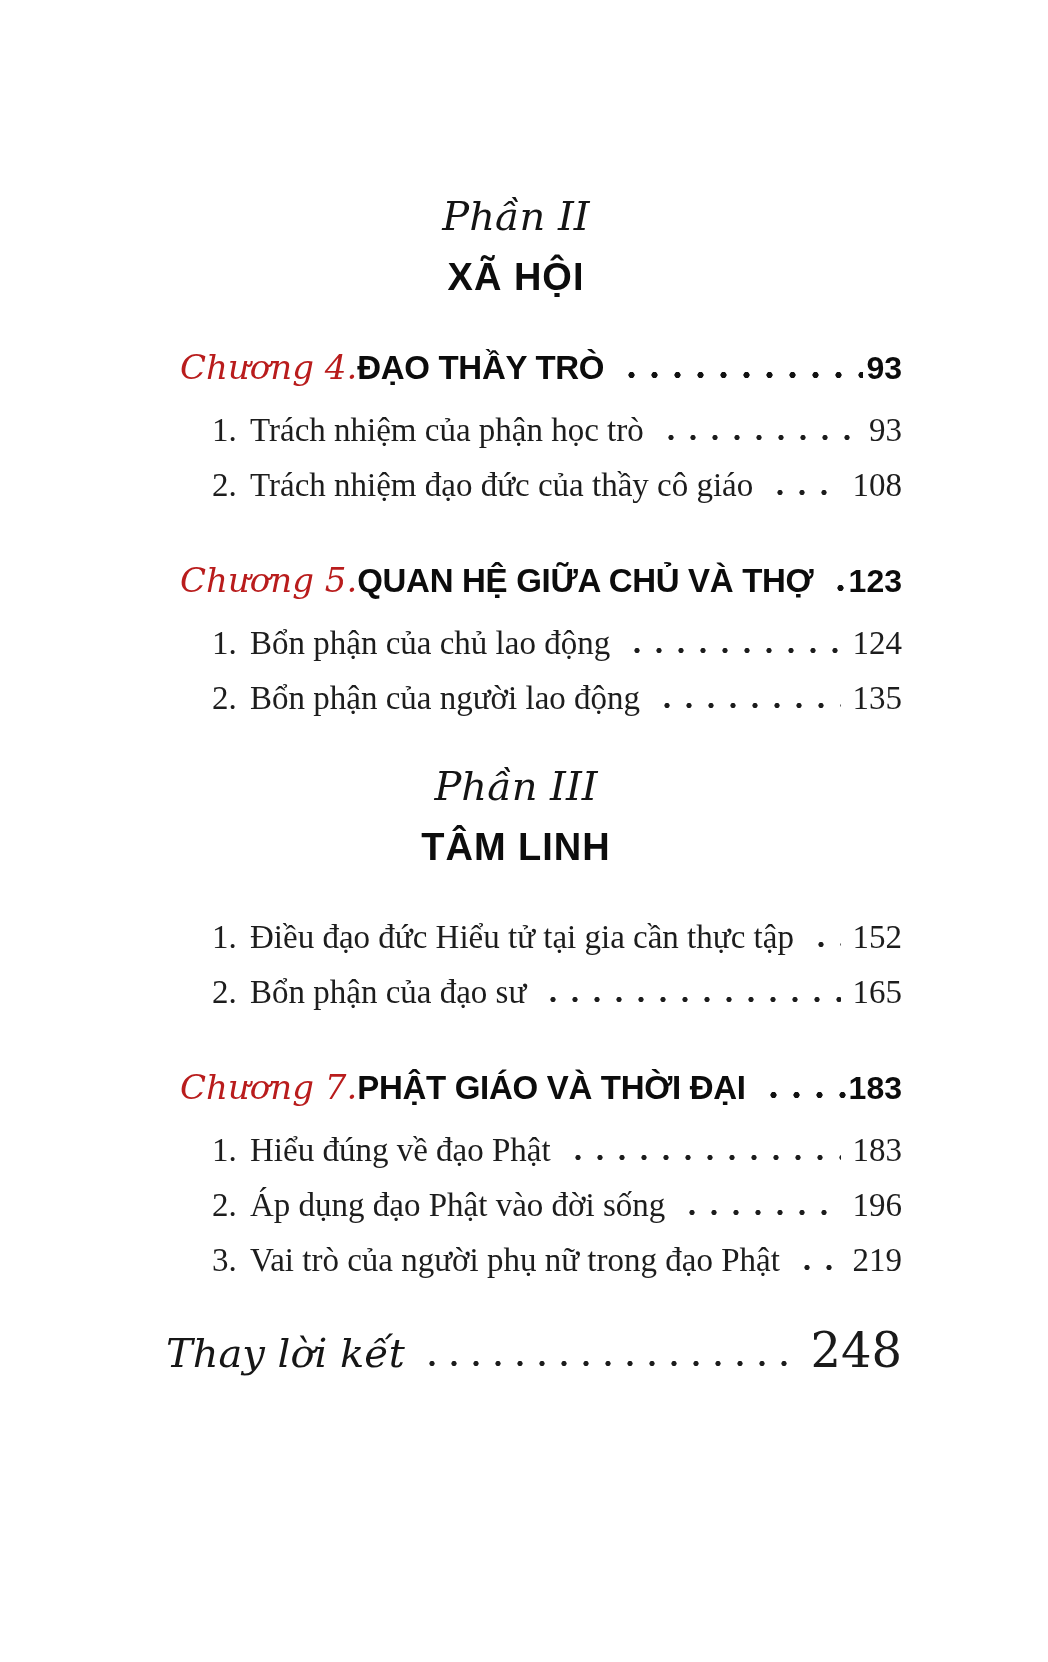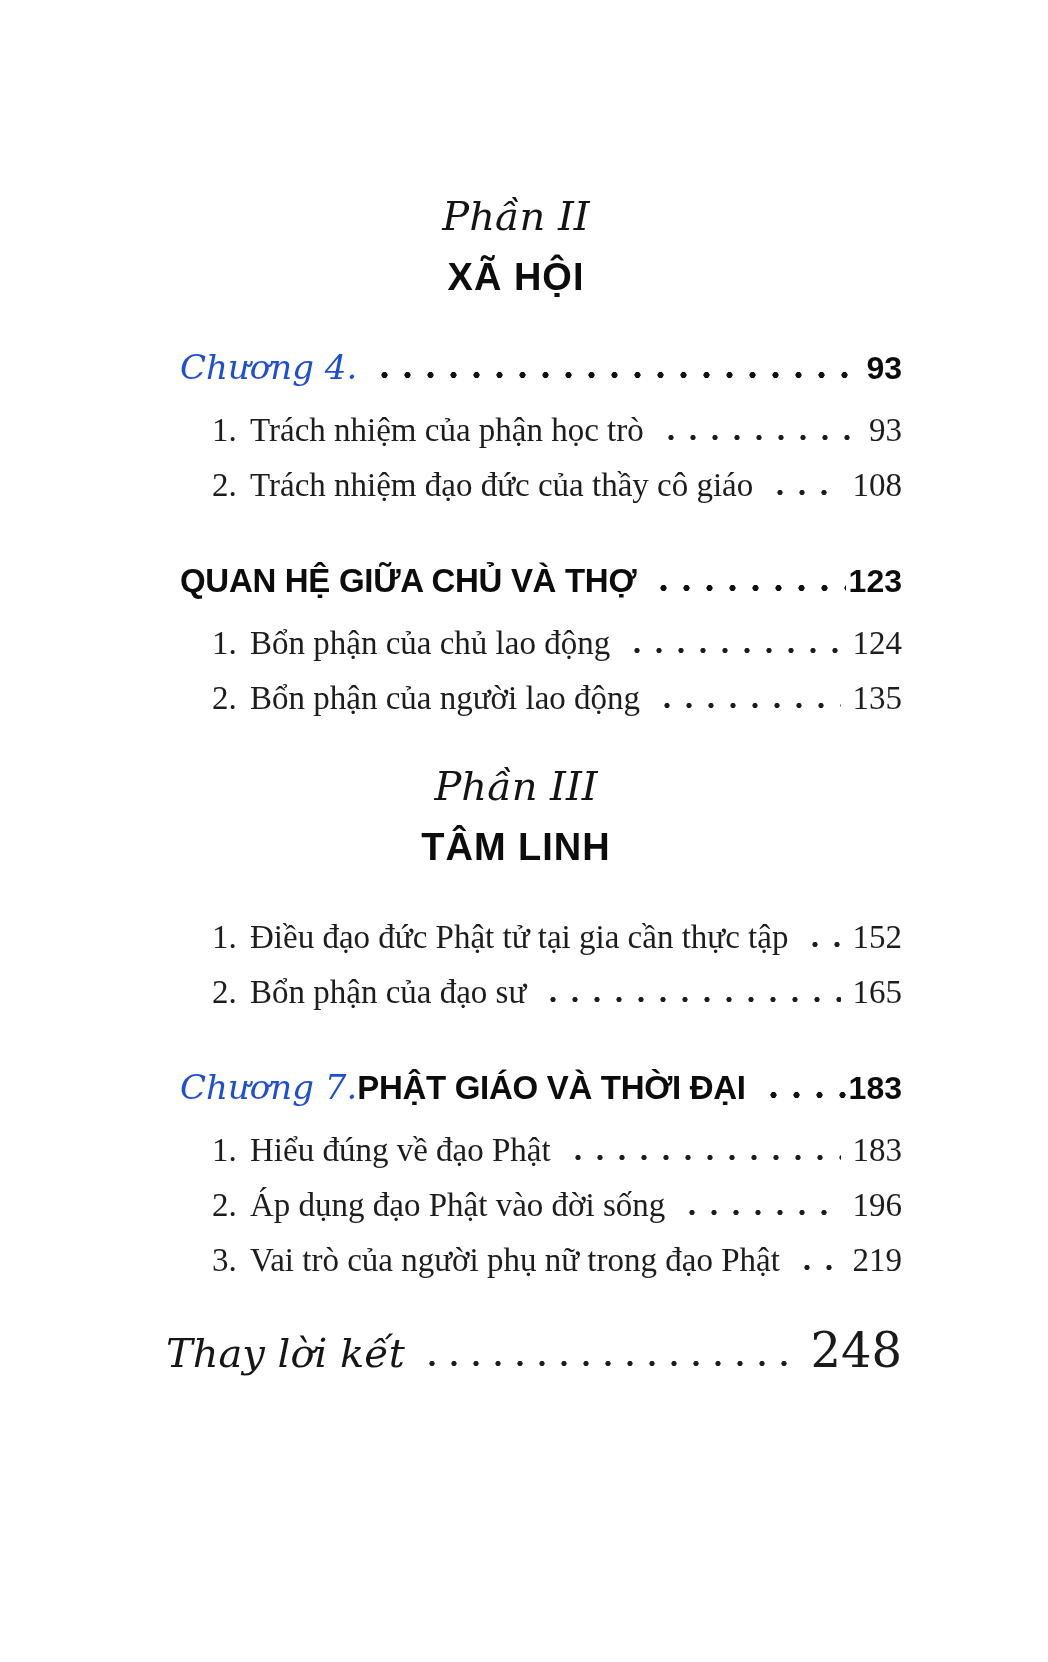--- a/index.html
+++ b/index.html
@@ -45,21 +45,21 @@
     white-space: nowrap;
   }
   .chapter-group { margin-top: 40px; }
   .chapter-row { margin-bottom: 8px; }
   .ch-label {
     flex: none;
     min-width: 142px;
     font-family: "DejaVu Serif", serif;
     font-style: italic;
     font-size: 34px;
-    color: #1d4ed8;
+    color: #b91c1c;
   }
   .ch-title {
     flex: none;
     font-family: "Liberation Sans", "DejaVu Sans", sans-serif;
     font-weight: 700;
     font-size: 33px;
     letter-spacing: -0.3px;
     color: #0c0c0c;
   }
   .ch-page {
@@ -134,39 +134,41 @@
 
   <div class="part">
     <div class="part-head">
       <div class="part-label">Phần II</div>
       <div class="part-title">XÃ HỘI</div>
     </div>
 
     <div class="chapter-group">
       <div class="row chapter-row">
         <span class="ch-label">Chương 4.</span>
+        <span class="ch-title">ĐẠO THẦY TRÒ</span>
         <span class="leader leader-bold"></span>
         <span class="ch-page">93</span>
       </div>
       <div class="row item-row">
         <span class="item-num">1.</span>
         <span class="item-text">Trách nhiệm của phận học trò</span>
         <span class="leader"></span>
         <span class="item-page">93</span>
       </div>
       <div class="row item-row">
         <span class="item-num">2.</span>
         <span class="item-text">Trách nhiệm đạo đức của thầy cô giáo</span>
         <span class="leader"></span>
         <span class="item-page">108</span>
       </div>
     </div>
 
     <div class="chapter-group">
       <div class="row chapter-row">
+        <span class="ch-label">Chương 5.</span>
         <span class="ch-title">QUAN HỆ GIỮA CHỦ VÀ THỢ</span>
         <span class="leader leader-bold"></span>
         <span class="ch-page">123</span>
       </div>
       <div class="row item-row">
         <span class="item-num">1.</span>
         <span class="item-text">Bổn phận của chủ lao động</span>
         <span class="leader"></span>
         <span class="item-page">124</span>
       </div>
@@ -181,21 +183,21 @@
 
   <div class="part">
     <div class="part-head">
       <div class="part-label">Phần III</div>
       <div class="part-title">TÂM LINH</div>
     </div>
 
     <div class="chapter-group">
       <div class="row item-row">
         <span class="item-num">1.</span>
-        <span class="item-text">Điều đạo đức Phật tử tại gia cần thực tập</span>
+        <span class="item-text">Điều đạo đức Hiểu tử tại gia cần thực tập</span>
         <span class="leader"></span>
         <span class="item-page">152</span>
       </div>
       <div class="row item-row">
         <span class="item-num">2.</span>
         <span class="item-text">Bổn phận của đạo sư</span>
         <span class="leader"></span>
         <span class="item-page">165</span>
       </div>
     </div>

